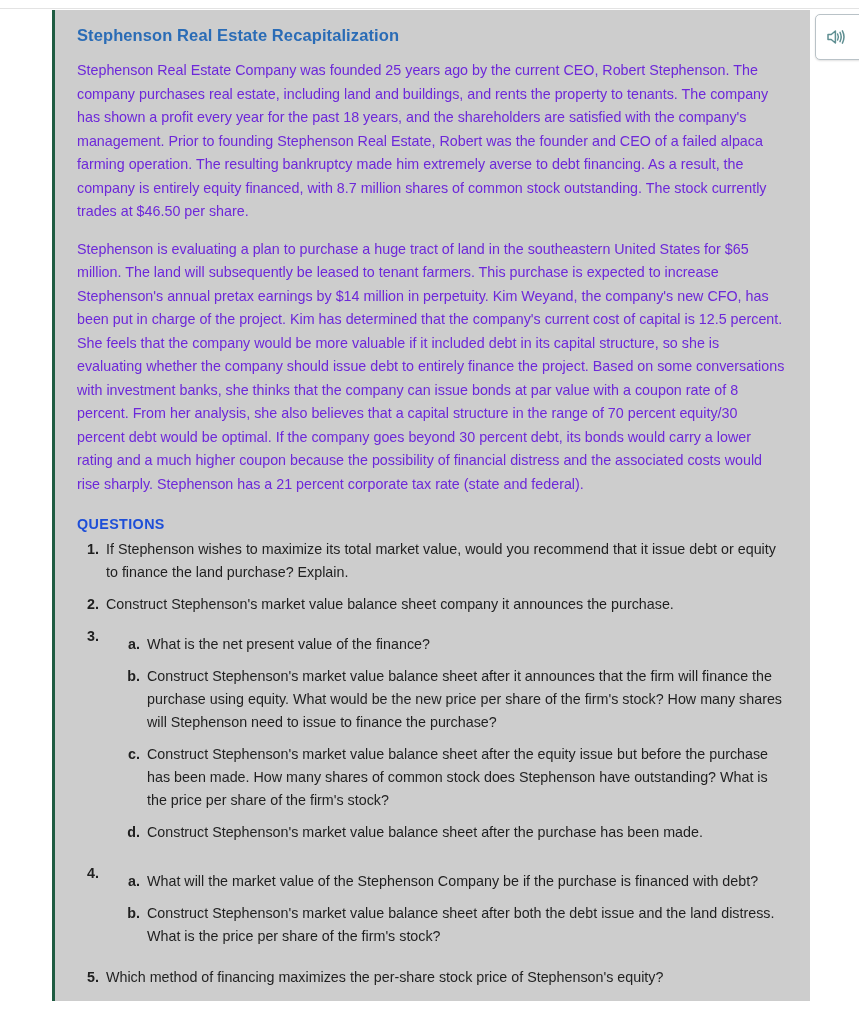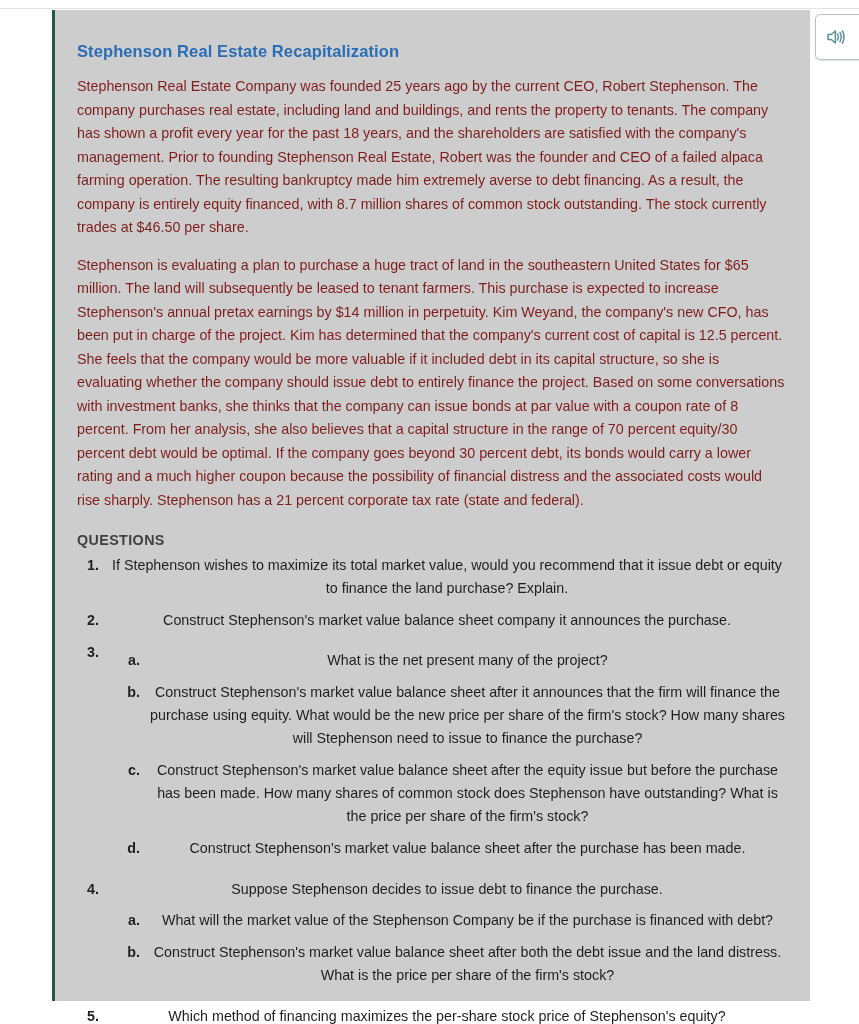--- a/index.html
+++ b/index.html
@@ -85,34 +85,34 @@
     padding-left: 9px;
     cursor: pointer;
   }
   .audio-button svg { display: block; }
 
   
   .doc-title {
     color: #2a6cb6;
     font-size: 16.5px;
     font-weight: bold;
-    margin: 16px 0 14px 0;
+    margin: 0 0 14px 0;
     letter-spacing: 0.1px;
   }
 
   .para {
-    color: #7f1d1d;
+    color: #6d28d9;
     font-size: 14.3px;
     line-height: 23.5px;
     margin: 0 0 14px 0;
     text-align: left;
   }
 
   .questions-heading {
-    color: #404040;
+    color: #1d4ed8;
     font-size: 14.3px;
     font-weight: bold;
     letter-spacing: 0.4px;
     margin: 20px 0 6px 0;
   }
 
   ol.q-list, ol.sub-list {
     margin: 0;
     padding: 0;
     list-style: none;
@@ -134,21 +134,20 @@
     padding-right: 7px;
     box-sizing: content-box;
   }
   li.q-item > .q-body {
     flex: 1 1 auto;
   }
   .q-text {
     font-size: 14.3px;
     line-height: 23px;
     color: #1f1f1f;
-    text-align: center;
   }
 
   ol.sub-list {
     margin: 8px 0 6px 0;
   }
   li.sub-item {
     display: flex;
     align-items: flex-start;
     margin: 0 0 9px 0;
   }
@@ -198,21 +197,21 @@
       </div>
     </li>
 
     <li class="q-item">
       <span class="marker">3.</span>
       <div class="q-body">
         <ol class="sub-list">
           <li class="sub-item">
             <span class="marker">a.</span>
             <div class="q-body">
-              <div class="q-text">What is the net present many of the project?</div>
+              <div class="q-text">What is the net present value of the finance?</div>
             </div>
           </li>
           <li class="sub-item">
             <span class="marker">b.</span>
             <div class="q-body">
               <div class="q-text">Construct Stephenson's market value balance sheet after it announces that the firm will finance the purchase using equity. What would be the new price per share of the firm's stock? How many shares will Stephenson need to issue to finance the purchase?</div>
             </div>
           </li>
           <li class="sub-item">
             <span class="marker">c.</span>
@@ -226,21 +225,20 @@
               <div class="q-text">Construct Stephenson's market value balance sheet after the purchase has been made.</div>
             </div>
           </li>
         </ol>
       </div>
     </li>
 
     <li class="q-item">
       <span class="marker">4.</span>
       <div class="q-body">
-        <div class="q-text">Suppose Stephenson decides to issue debt to finance the purchase.</div>
         <ol class="sub-list">
           <li class="sub-item">
             <span class="marker">a.</span>
             <div class="q-body">
               <div class="q-text">What will the market value of the Stephenson Company be if the purchase is financed with debt?</div>
             </div>
           </li>
           <li class="sub-item">
             <span class="marker">b.</span>
             <div class="q-body">

